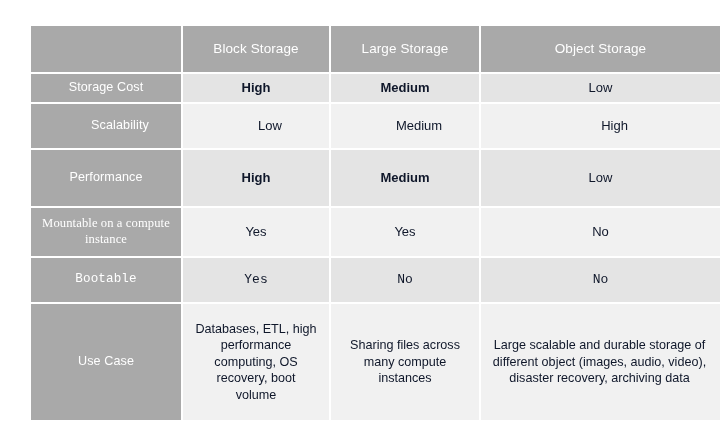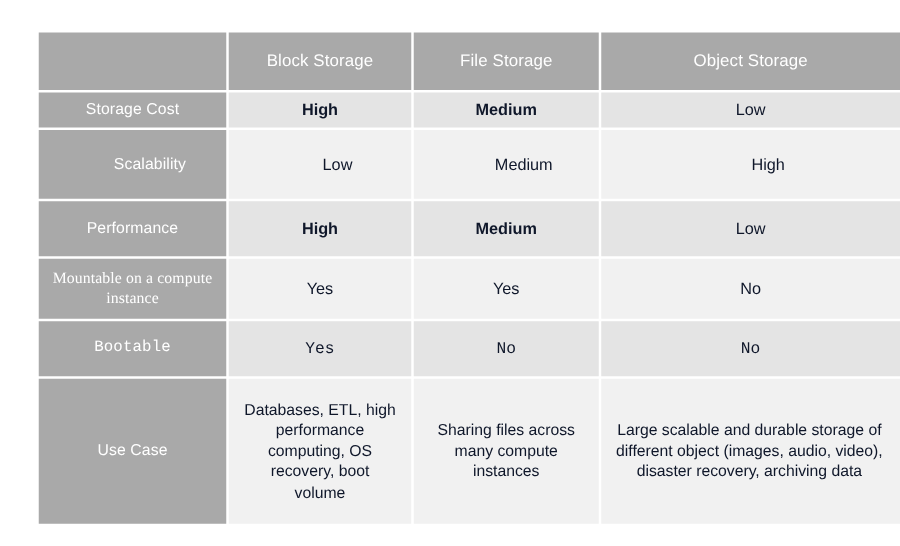--- a/index.html
+++ b/index.html
@@ -82,22 +82,22 @@
     padding: 4px 6px;
   }
   .val.strong { font-weight: bold; }
 
   
   .band-a .val { background: #e4e4e4; }
   .band-b .val { background: #f1f1f1; }
 
   
   .r-cost    .val, .r-cost    .row-label { height: 28px; }
-  .r-scale   .val, .r-scale   .row-label { height: 55px; padding-left: 28px; }
-  .r-perf    .val, .r-perf    .row-label { height: 44px; }
+  .r-scale   .val, .r-scale   .row-label { height: 44px; padding-left: 28px; }
+  .r-perf    .val, .r-perf    .row-label { height: 56px; }
   .r-mount   .val, .r-mount   .row-label { height: 48px; }
   .r-boot    .val, .r-boot    .row-label { height: 44px; font-family: Liberation Mono, monospace; }
   .r-usecase .val, .r-usecase .row-label { height: 104px; }
 
   .r-usecase .val {
     font-size: 12.6px;
     line-height: 1.3;
     padding: 6px 8px;
   }
   .r-usecase .val-block,
@@ -121,21 +121,21 @@
       <col class="c-label">
       <col class="c-block">
       <col class="c-file">
       <col class="c-obj">
     </colgroup>
 
     <thead>
       <tr>
         <th class="hdr-corner"></th>
         <th class="hdr-cell">Block Storage</th>
-        <th class="hdr-cell">File Storage</th>
+        <th class="hdr-cell">Large Storage</th>
         <th class="hdr-cell">Object Storage</th>
       </tr>
     </thead>
 
     <tbody>
 
       <tr class="r-cost band-a">
         <td class="row-label">Storage Cost</td>
         <td class="val strong">High</td>
         <td class="val strong">Medium</td>

